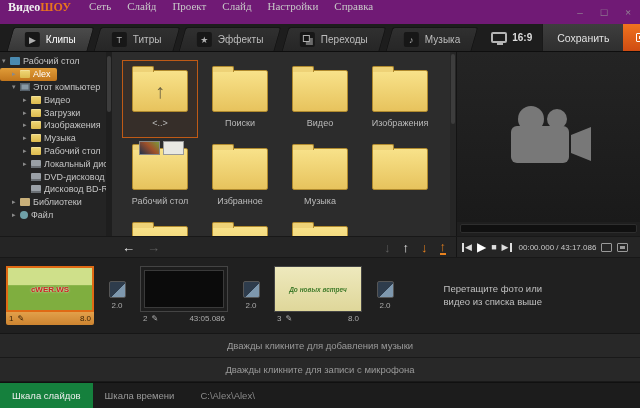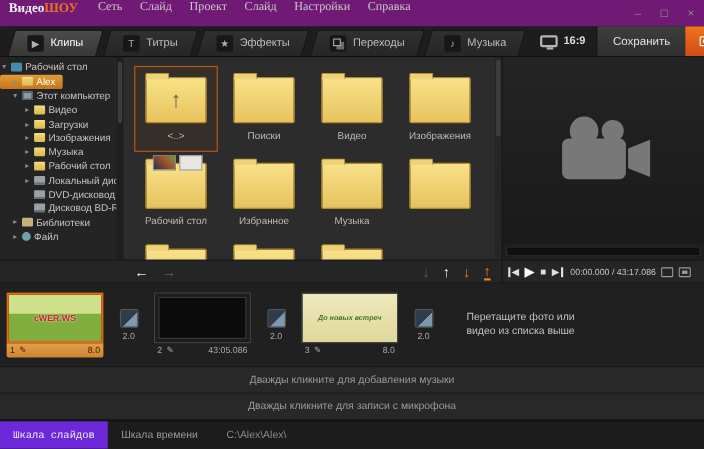--- a/index.html
+++ b/index.html
@@ -96,29 +96,29 @@
   .sinfo { height:13px; display:flex; align-items:center; gap:4px; font-size:8px; color:#aaa; padding:0 3px; }
   .sinfo .dur { margin-left:auto; }
   .slide.sel .sinfo { background:linear-gradient(#e2a04a,#cd8430); color:#3a2408; border-radius:0 0 2px 2px; }
   .th-green { background:linear-gradient(#cfe08a 40%,#7fae3f 42%); width:100%; height:100%; display:flex; align-items:center; justify-content:center; }
   .th-green .cap { color:#cc2222; font-weight:bold; font-size:8px; text-shadow:0 0 2px #fff; }
   .th-dark { background:#0b0b0b; width:100%; height:100%; box-shadow:inset 0 0 0 3px #1d1d1d, inset 0 0 0 4px #3a3a3a; }
   .th-yellow { background:linear-gradient(#eee9bd,#dfd79a); width:100%; height:100%; display:flex; align-items:center; justify-content:center; }
   .th-yellow .cap { color:#3f7a2a; font-style:italic; font-size:6.5px; font-weight:bold; }
   .trans { width:30px; display:flex; flex-direction:column; align-items:center; gap:3px; font-size:8px; color:#aaa; cursor:pointer; }
   .ticon { width:17px; height:17px; background:linear-gradient(135deg,#2e3c4c 55%,#7e98ae 56%); border:1px solid #555; border-radius:2px; }
-  .drop-hint { width:118px; margin-left:16px; font-size:9.5px; color:#c0c0c0; text-align:left; line-height:1.35; }
+  .drop-hint { width:118px; margin-left:16px; font-size:9.5px; color:#c0c0c0; text-align:right; line-height:1.35; }
 
   
   .musicbar,.micbar { height:24px; background:#282828; border-bottom:1px solid #191919; display:flex; align-items:center; justify-content:center; font-size:9.5px; color:#9a9a9a; flex:none; cursor:pointer; }
 
   
   .statusbar { height:26px; background:#1c1c1c; border-top:1px solid #101010; display:flex; align-items:stretch; font-size:9.5px; flex:none; }
   .stab { display:flex; align-items:center; padding:0 12px; color:#999; cursor:pointer; }
-  .stab.active { background:#6d28d9; color:#eee;font-family:Liberation Mono, monospace; }
+  .stab.active { background:#15803d; color:#eee; }
   .spath { display:flex; align-items:center; padding-left:14px; color:#8a8a8a; }
 </style>
 </head>
 <body>
 
 <div class="app">
 
   <div class="titlebar">
     <div class="brand">
       <span class="b1">Видео</span><span class="b2">ШОУ</span>

